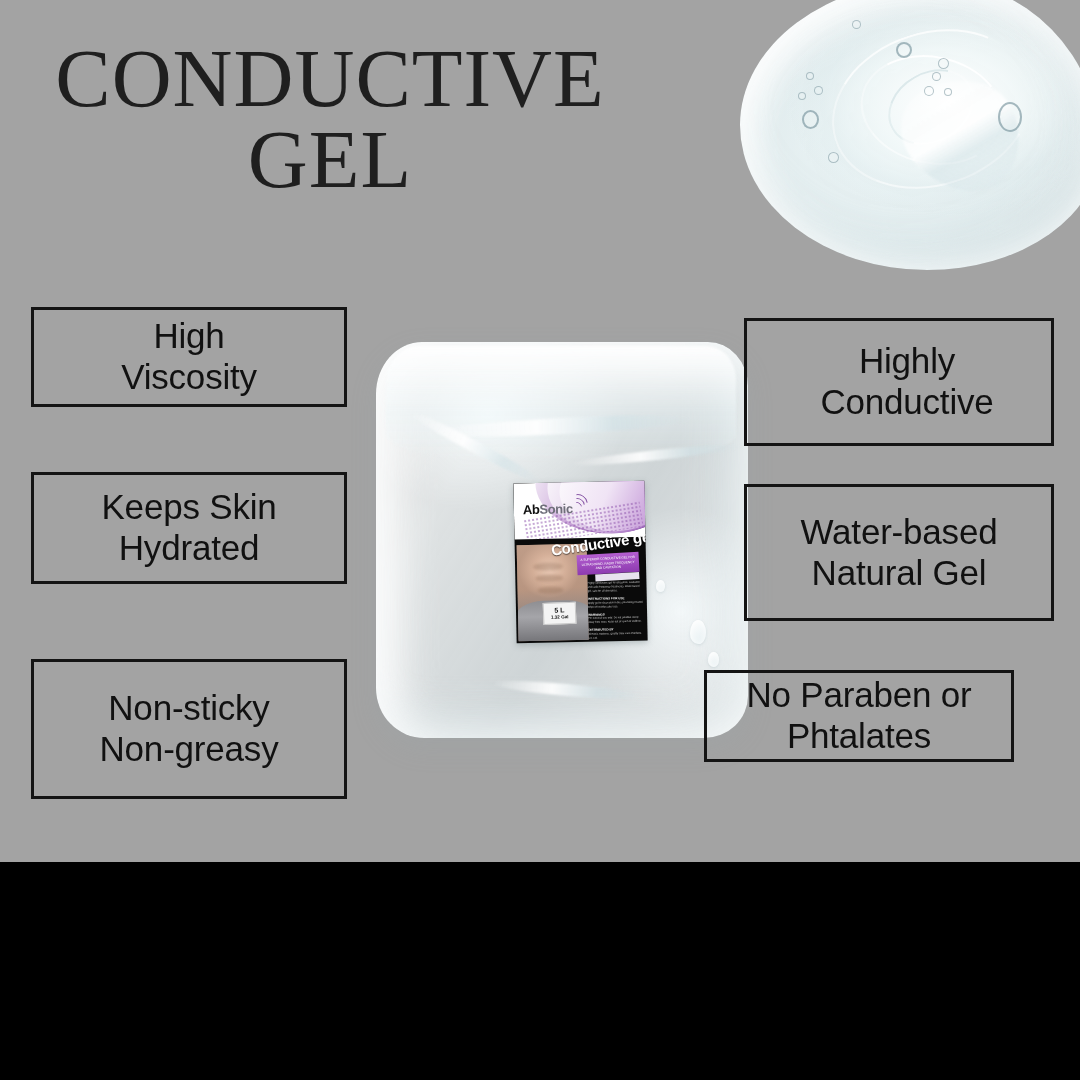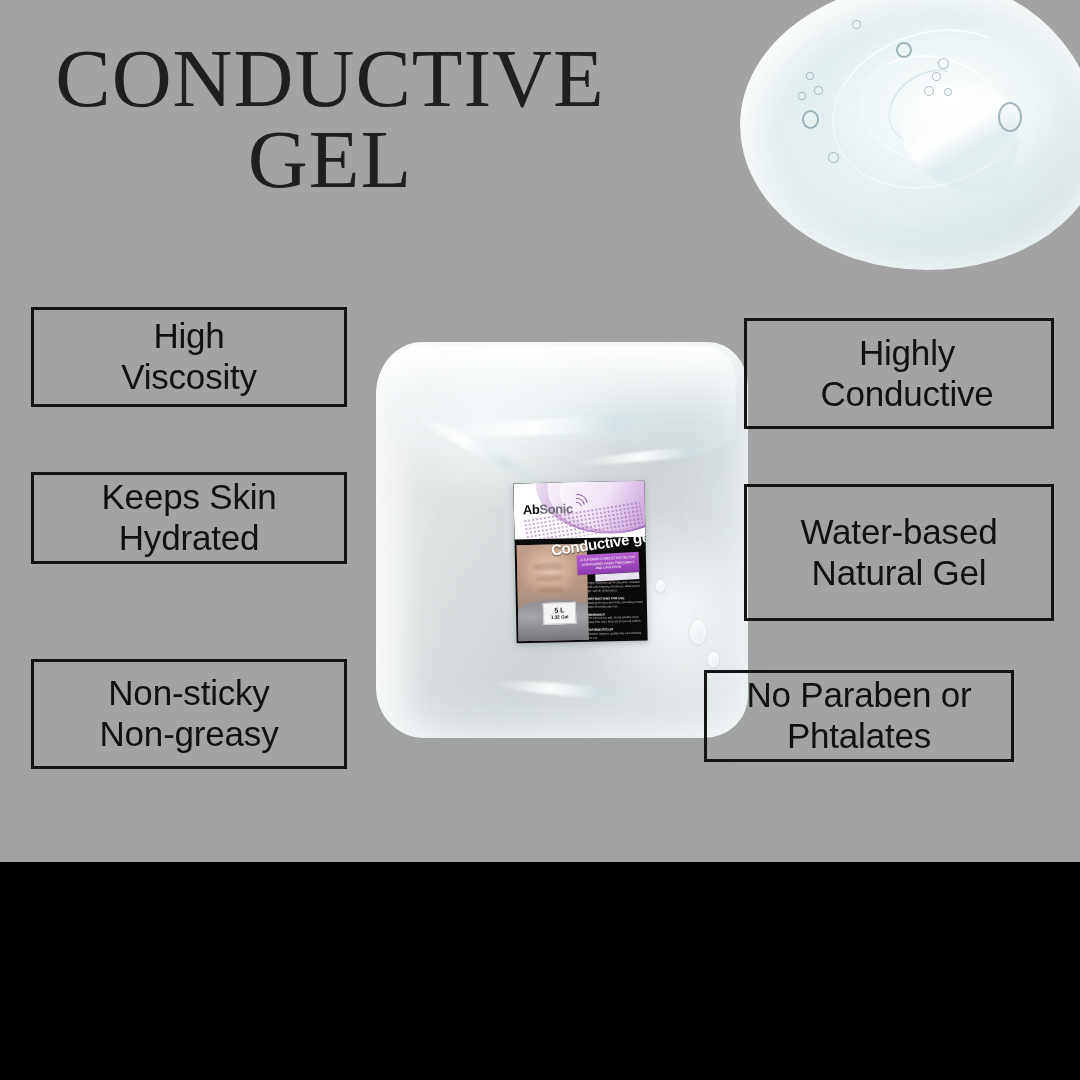--- a/index.html
+++ b/index.html
@@ -102,23 +102,23 @@
     font-family: "Liberation Sans", sans-serif;
     font-size: 35px;
     line-height: 1.17;
     color: #111111;
     text-align: center;
     white-space: pre-line;
     letter-spacing: -0.2px;
   }
 
   #fb-l0 { left: 31px;  top: 307px; width: 316px; height: 100px; }
-  #fb-l1 { left: 31px;  top: 472px; width: 316px; height: 92px; }
-  #fb-l2 { left: 31px;  top: 659px; width: 316px; height: 110px; }
-  #fb-r0 { left: 744px; top: 318px; width: 310px; height: 111px; padding-left: 16px; }
+  #fb-l1 { left: 31px;  top: 472px; width: 316px; height: 112px; }
+  #fb-l2 { left: 31px;  top: 659px; width: 316px; height: 140px; }
+  #fb-r0 { left: 744px; top: 318px; width: 310px; height: 128px; padding-left: 16px; }
   #fb-r1 { left: 744px; top: 484px; width: 310px; height: 137px; }
   #fb-r2 { left: 704px; top: 670px; width: 310px; height: 92px;  }
 
   
   #product {
     position: absolute;
     left: 372px;
     top: 332px;
     width: 382px;
     height: 412px;

